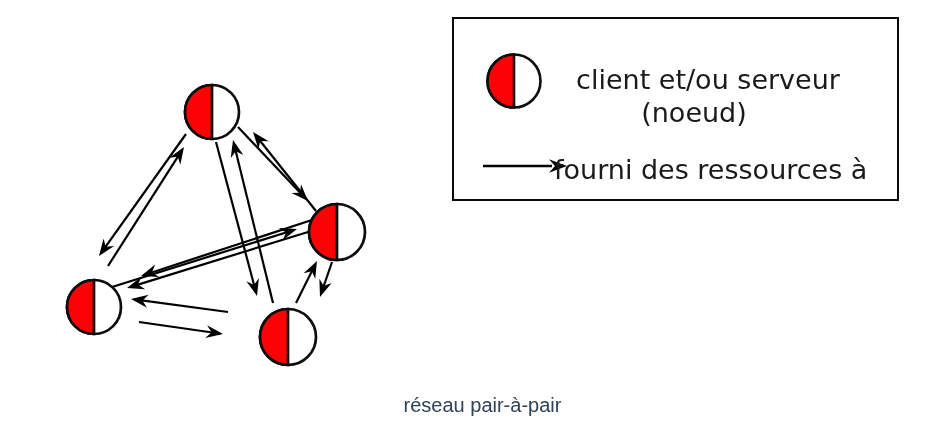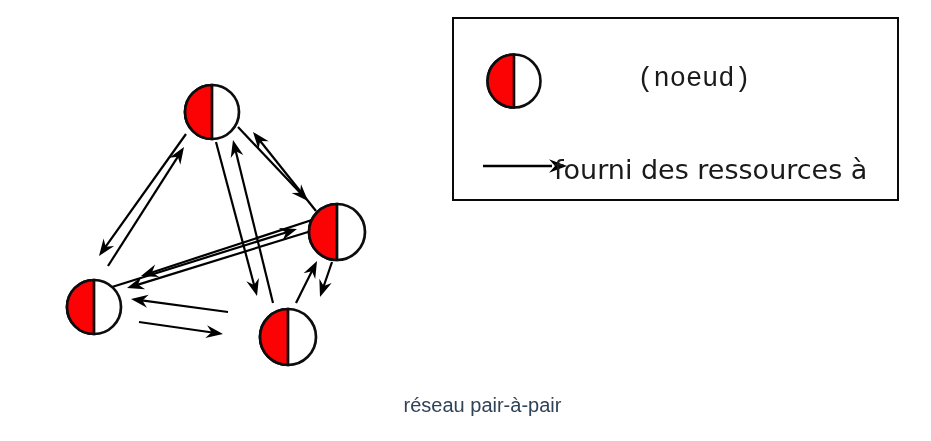--- a/index.html
+++ b/index.html
@@ -42,21 +42,20 @@
     width: 336px;
     text-align: center;
     font-size: 27px;
     line-height: 33px;
     color: #1a1a1a;
     white-space: nowrap;
   }
   .legend-node-label .line2 {
     display: block;
     transform: translateX(-14px);
-    font-family: Liberation Mono, monospace;
   }
   .legend-arrow-icon {
     position: absolute;
     left: 28px;
     top: 137px;
   }
   .legend-arrow-label {
     position: absolute;
     left: 100px;
     top: 134px;
@@ -153,20 +152,21 @@
     </svg>
 
   <div class="legend-box">
 
     <svg class="legend-node-icon" width="60" height="60" viewBox="0 0 60 60">
       <circle cx="30" cy="30" r="26.5" stroke-width="2.6" fill="#ffffff" stroke="#0d0d0d"></circle>
       <path d="M30,3.5 A26.5,26.5 0 0 0 30,56.5 Z" stroke-width="2.6" fill="#fb0204" stroke="#0d0d0d"></path>
     </svg>
 
     <div class="legend-node-label">
+      <span class="line1">client et/ou serveur</span>
       <span class="line2">(noeud)</span>
     </div>
 
     <svg class="legend-arrow-icon" width="86" height="20" viewBox="0 0 86 20">
       <line x1="1" y1="10" x2="70" y2="10" stroke-width="2.3" stroke="#000000"></line>
       <path d="M85,10 L67,16.8 L73,10 L67,3.2 Z" fill="#000000"></path>
     </svg>
 
     <div class="legend-arrow-label">fourni des ressources à</div>
   </div>

